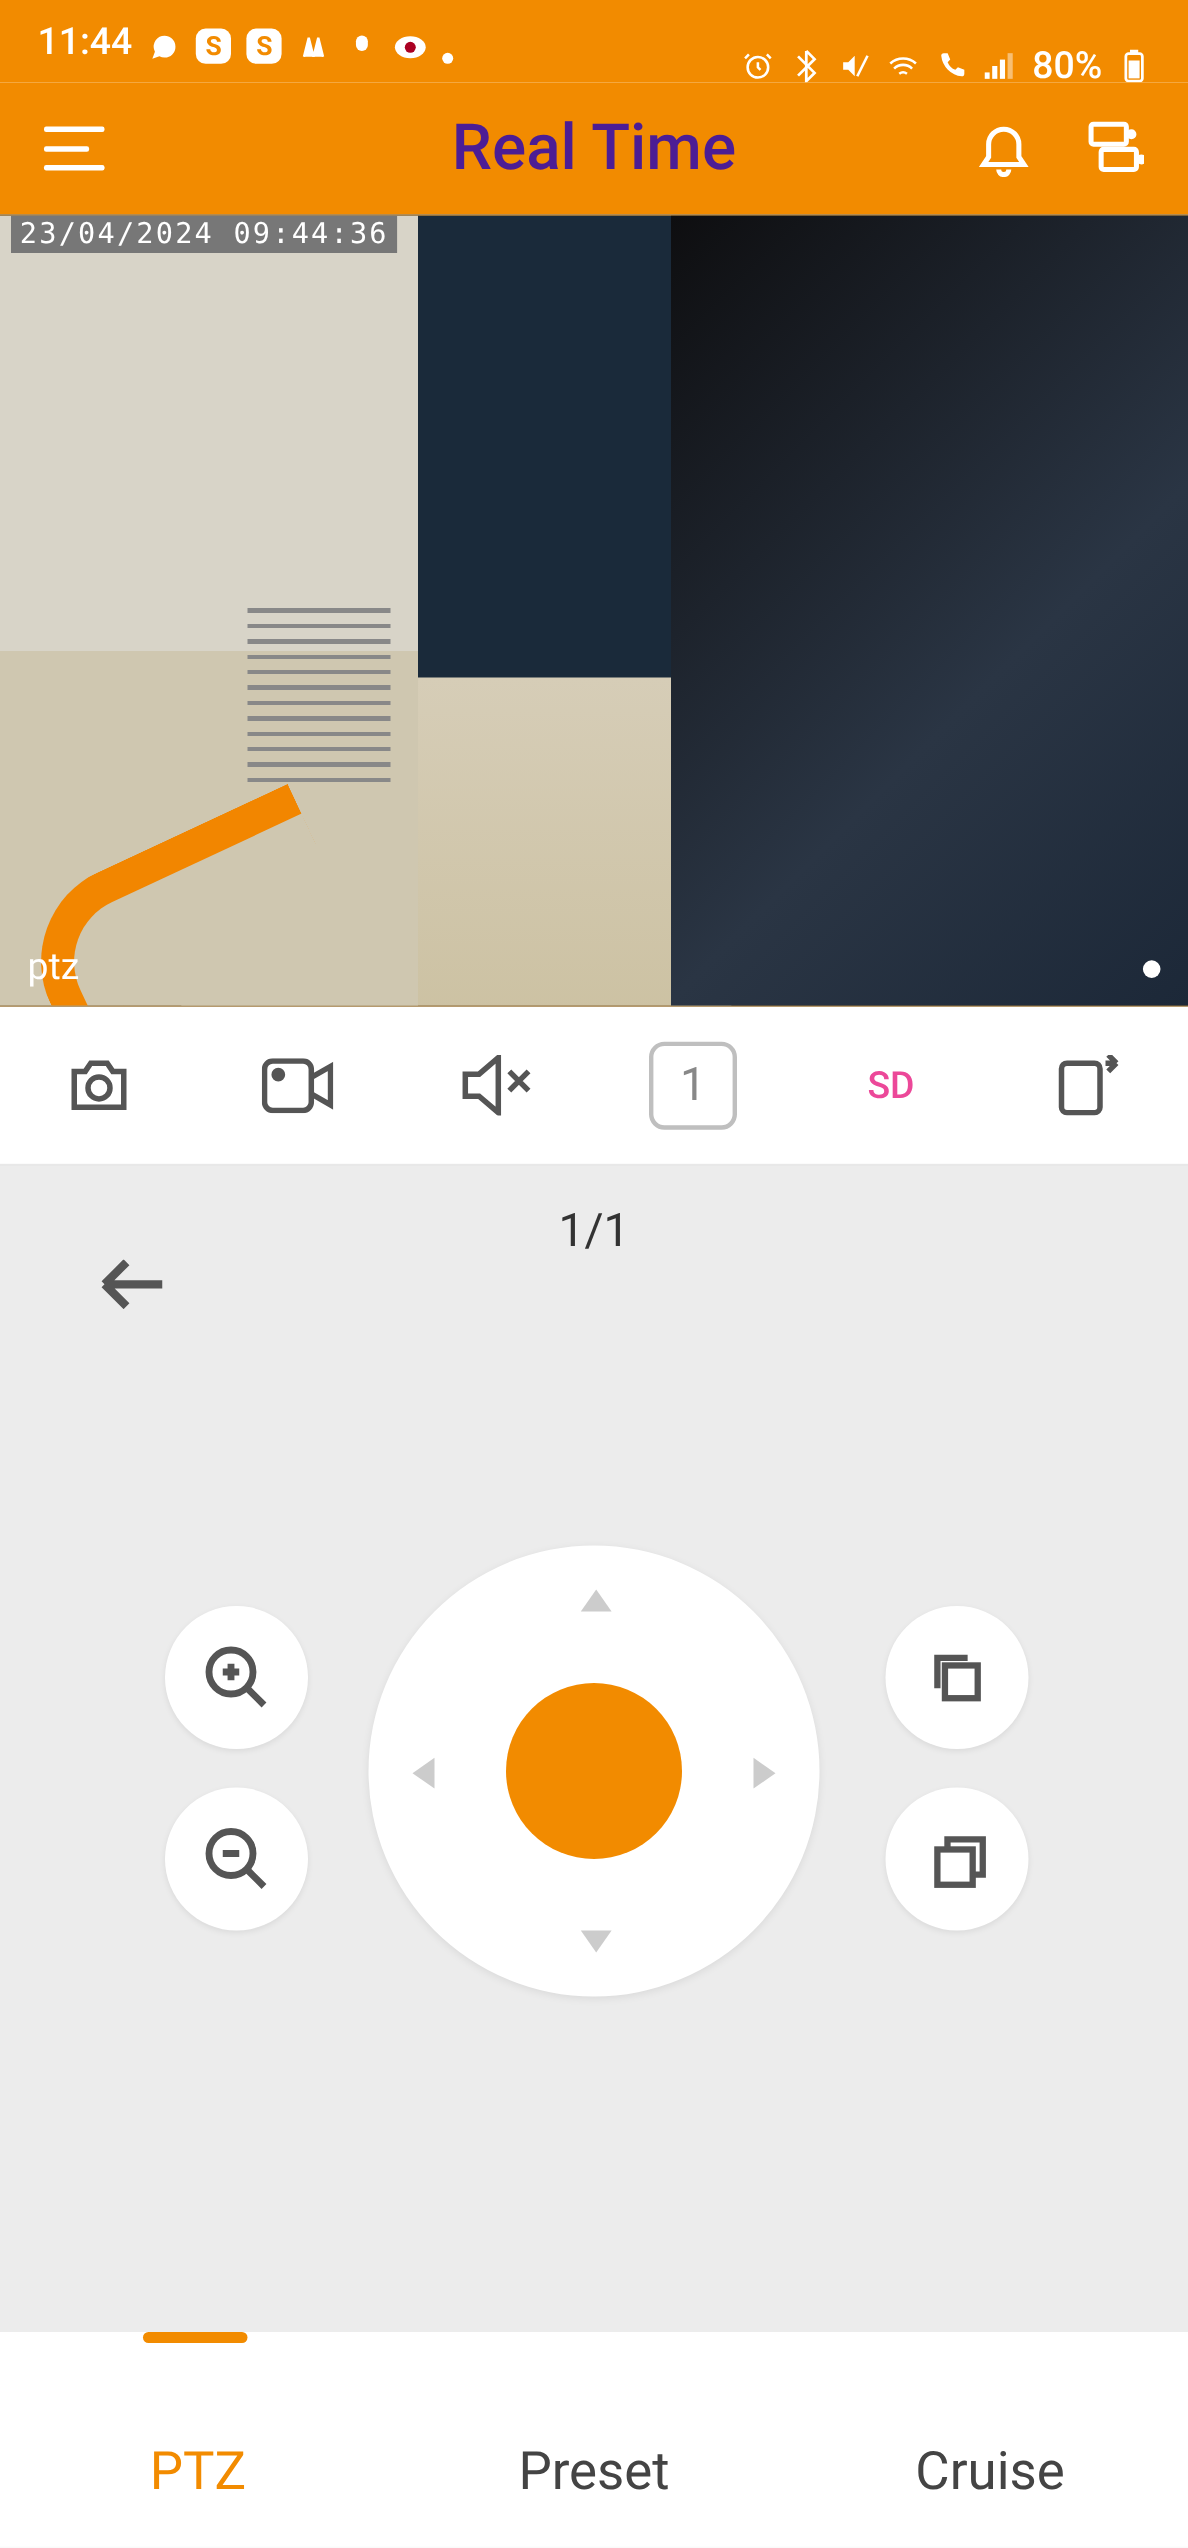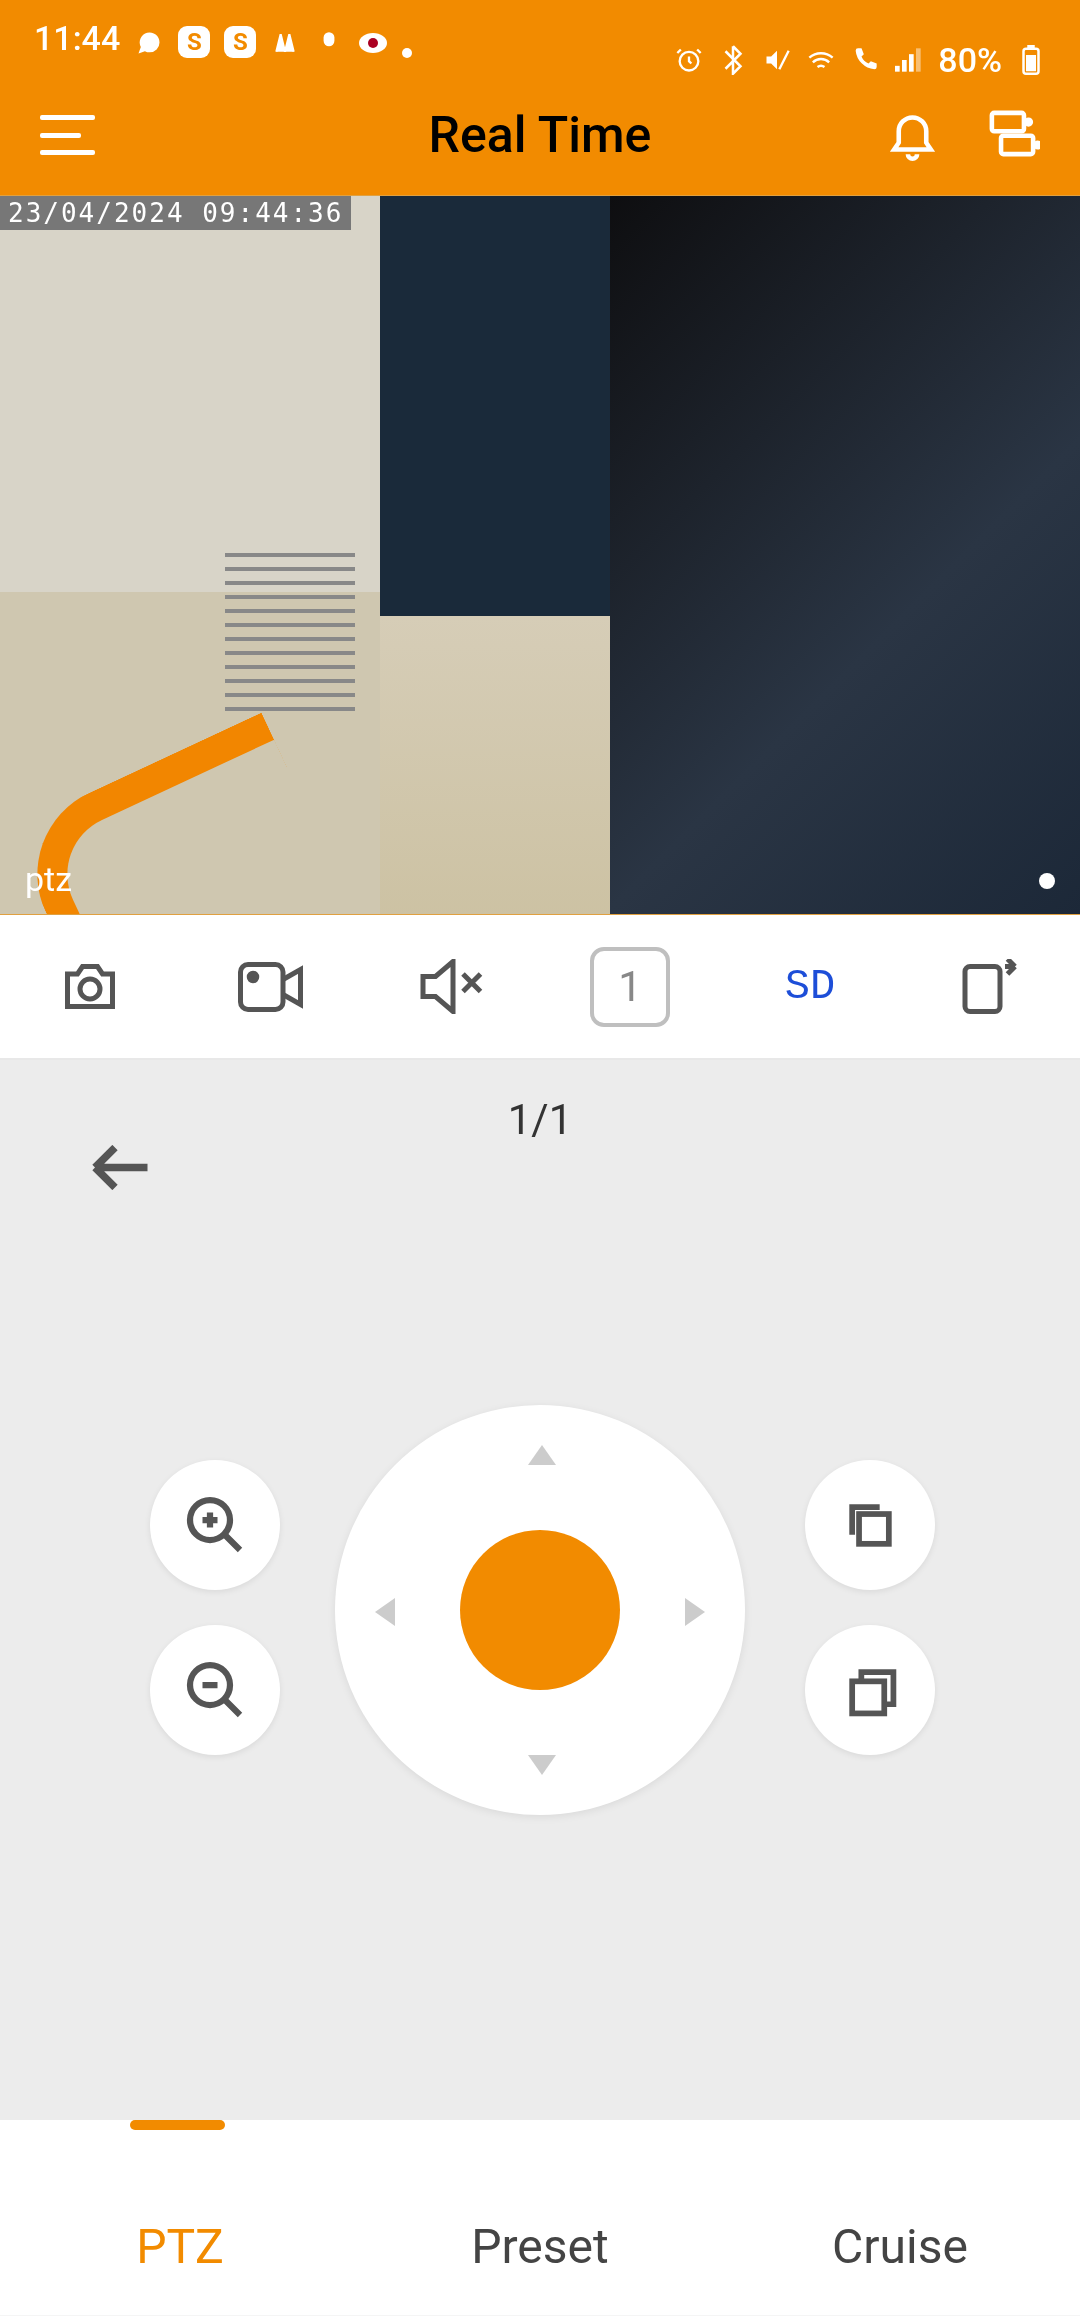--- a/index.html
+++ b/index.html
@@ -27,35 +27,35 @@
     height: 120px;
     background: #f28b00;
     display:flex;
     align-items:center;
     padding: 0 40px;
     position:relative;
   }
   .hamburger { width:55px; height:40px; display:flex; flex-direction:column; justify-content:space-between;}
   .hamburger span { height:5px; background:#fff; border-radius:2px;}
   .hamburger span:nth-child(2){ width:75%;}
-  .header-title { position:absolute; left:50%; transform:translateX(-50%); color:#000000; font-size:50px; font-weight:500;}
+  .header-title { position:absolute; left:50%; transform:translateX(-50%); color:#4c1d95; font-size:58px; font-weight:500;}
   .header-right { margin-left:auto; display:flex; align-items:center; gap:45px;}
   .hdr-icon svg { stroke:#fff; }
 
   
   .video-area {
     height: 720px;
     background:#1a2a3a;
     position:relative;
     border-top:1px solid #e0a040;
     border-bottom:1px solid #e0a040;
     overflow:hidden;
   }
   .osd-date {
-    position:absolute; top:0; left:0;
+    position:absolute; top:0; left:10px;
     background:#777; color:#fff;
     font-family: monospace; font-size:26px; letter-spacing:2px;
     padding:2px 8px;
   }
   .camera-label { position:absolute; left:25px; bottom:15px; color:#fff; font-size:34px; font-weight:400;}
   .rec-dot { position:absolute; right:25px; bottom:25px; width:16px; height:16px; background:#fff; border-radius:50%; }
 
   
   .scene { position:absolute; inset:0; }
   .shelf { position:absolute; left:0; top:0; width:380px; height:720px;
@@ -80,21 +80,21 @@
     align-items:center;
     justify-content:space-around;
     border-bottom:2px solid #e8e8e8;
   }
   .tb-btn { width:80px; height:80px; display:flex; align-items:center; justify-content:center; color:#555;}
   .tb-btn svg { stroke:#555; fill:none; }
   .view-count {
     width:80px; height:80px; border:4px solid #bfbfbf; border-radius:14px;
     display:flex; align-items:center; justify-content:center; font-size:42px; color:#888; font-weight:400;
   }
-  .sd-label { font-size:42px; color:#1d4ed8; font-weight:500;font-family:Liberation Mono, monospace;}
+  .sd-label { font-size:34px; color:#ec4899; font-weight:500;}
 
   
   .panel {
     height: 1060px;
     background:#ececec;
     position:relative;
   }
   .pager { position:absolute; top:35px; left:50%; transform:translateX(-50%); font-size:42px; color:#333;}
   .back-arrow { position:absolute; top:85px; left:90px; }
   .back-arrow svg{ stroke:#555; }

